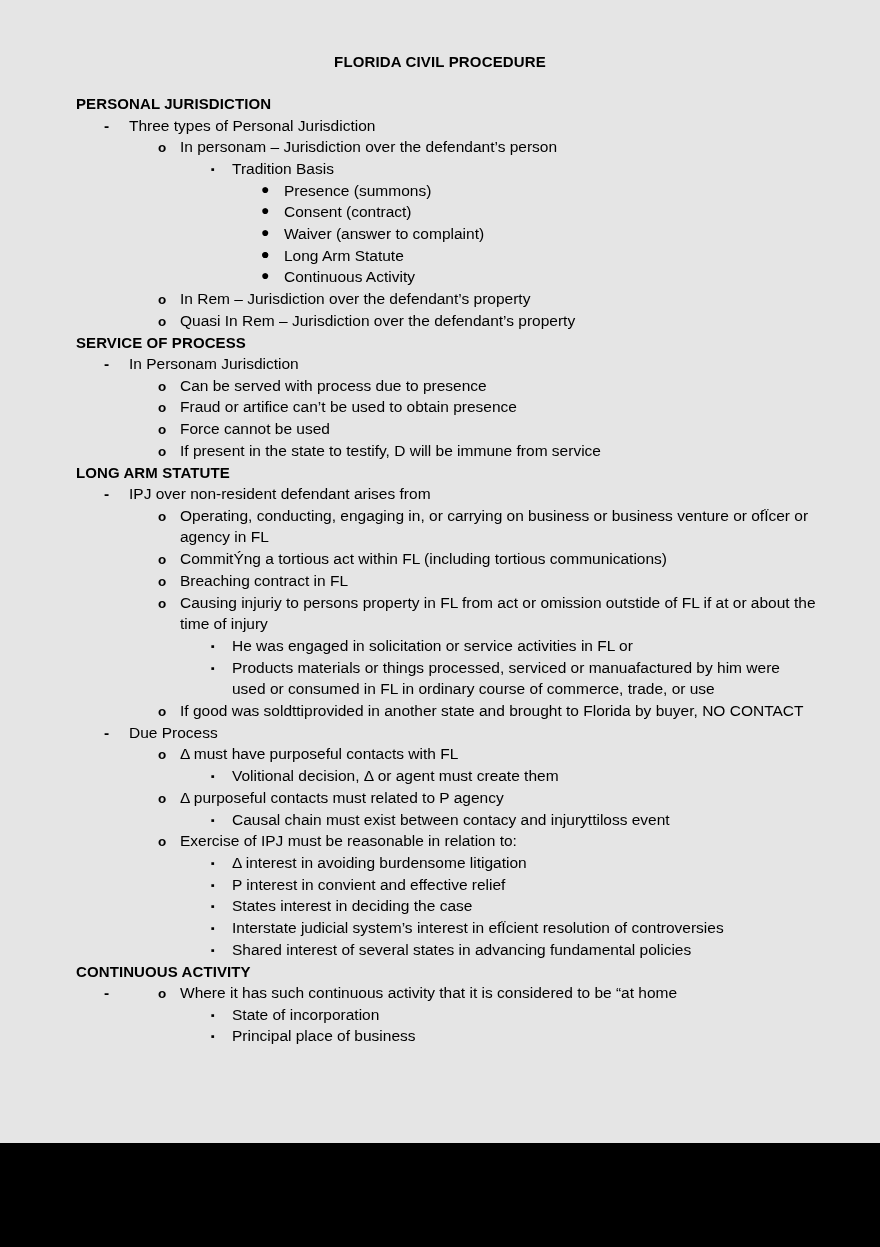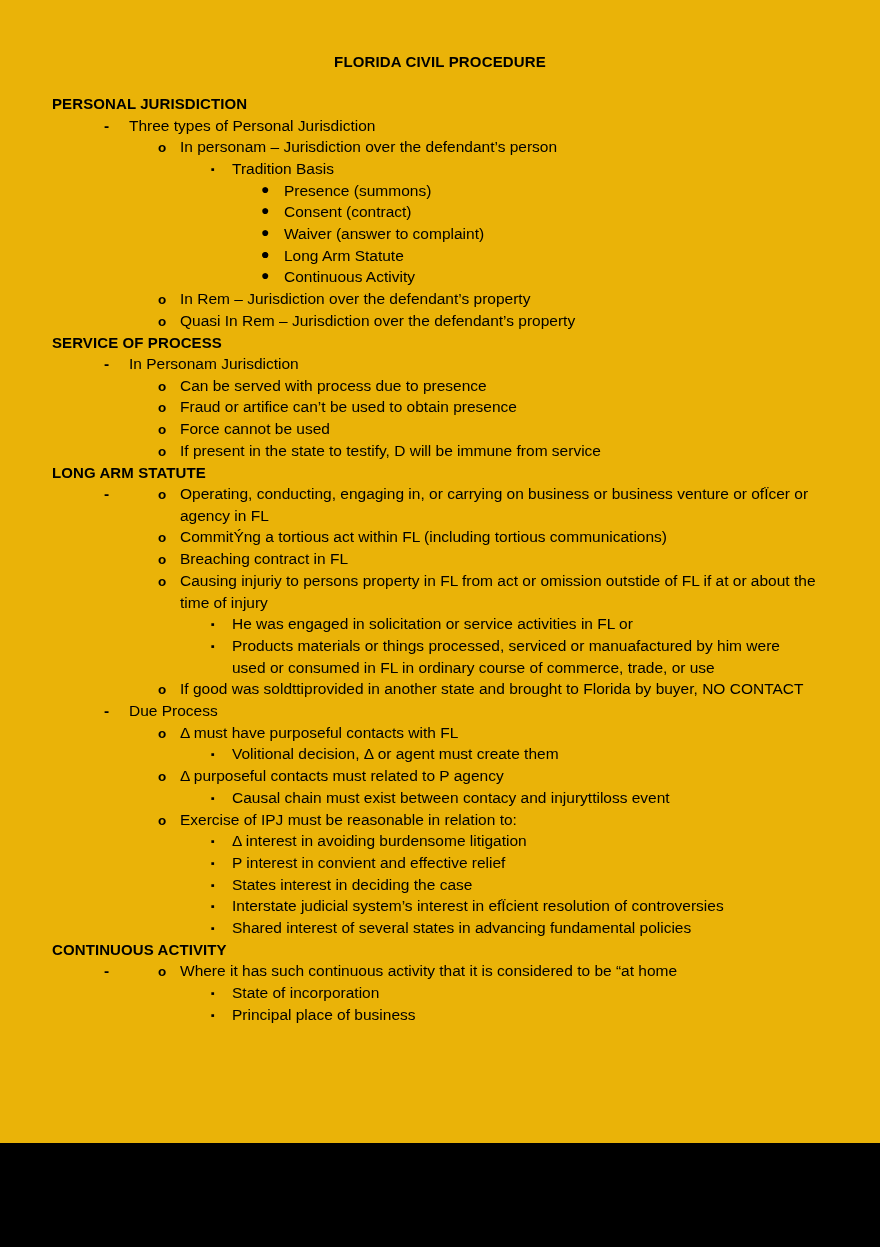--- a/index.html
+++ b/index.html
@@ -13,21 +13,21 @@
     position: relative;
     font-family: "Liberation Sans", sans-serif;
     color: #000000;
     overflow: hidden;
   }
 
   .page {
     position: relative;
     width: 880px;
     height: 1143px;
-    background: #eab308;
+    background: #e5e5e5;
     box-sizing: border-box;
   }
 
   .doc-title {
     text-align: center;
     font-size: 15px;
     font-weight: bold;
     letter-spacing: 0.15px;
     padding-top: 52px;
     line-height: 20px;
@@ -36,21 +36,21 @@
   .body-block {
     padding-top: 21px;
   }
 
   
   .h-sec {
     font-size: 15px;
     font-weight: bold;
     letter-spacing: 0.1px;
     line-height: 21.5px;
-    padding-left: 52px;
+    padding-left: 76px;
   }
 
   
   .li {
     position: relative;
     font-size: 15.5px;
     line-height: 21.7px;
     box-sizing: border-box;
   }
   .li .bullet {
@@ -160,20 +160,21 @@
           <span class="bullet">o</span>
           <span class="txt">Force cannot be used</span>
         </div>
         <div class="li lvl2">
           <span class="bullet">o</span>
           <span class="txt">If present in the state to testify, D will be immune from service</span>
         </div>
         <div class="h-sec">LONG ARM STATUTE</div>
         <div class="li lvl1">
           <span class="bullet">-</span>
+          <span class="txt">IPJ over non-resident defendant arises from</span>
         </div>
         <div class="li lvl2">
           <span class="bullet">o</span>
           <span class="txt">Operating, conducting, engaging in, or carrying on business or business venture or ofÏcer or agency in FL</span>
         </div>
         <div class="li lvl2">
           <span class="bullet">o</span>
           <span class="txt">CommitÝng a tortious act within FL (including tortious communications)</span>
         </div>
         <div class="li lvl2">

